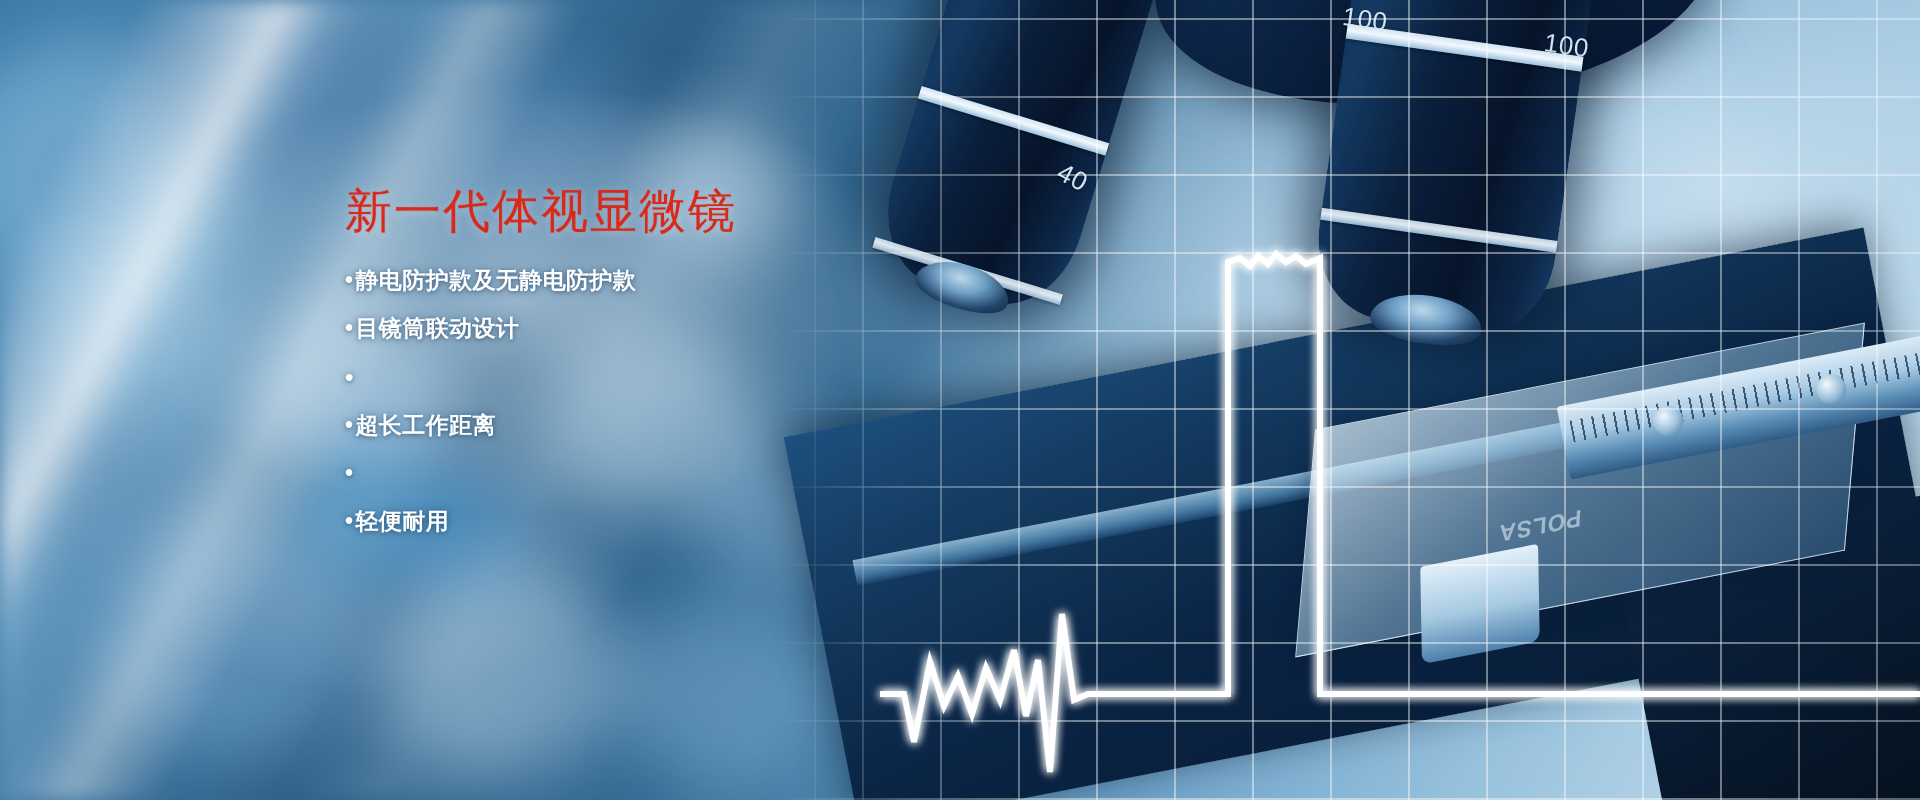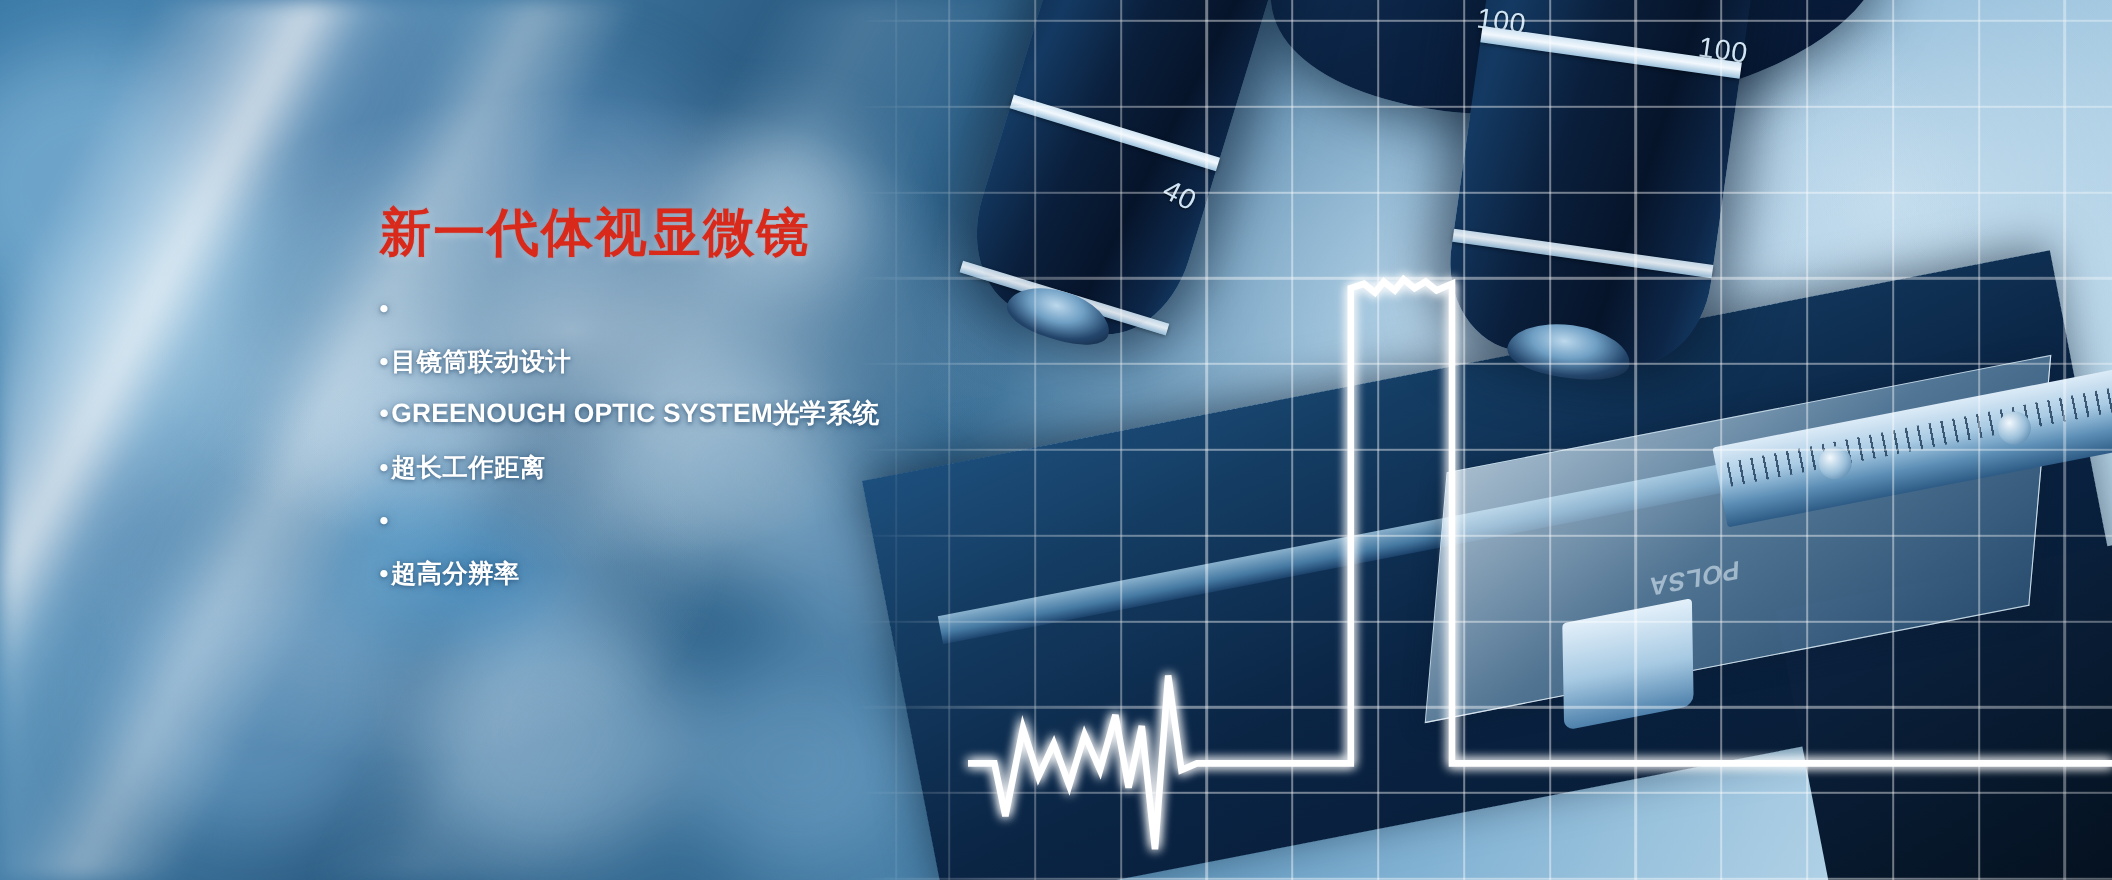--- a/index.html
+++ b/index.html
@@ -165,21 +165,21 @@
   }
 
   
   #trace { position:absolute; left:0; top:0; width:1920px; height:800px; }
 
   
   #copy { position:absolute; left:345px; top:186px; width:640px; }
 
   #headline {
     color:#d8291a;
-    font-size:47px; font-weight:700; line-height:1.06;
+    font-size:47px; font-weight:400; line-height:1.06;
     letter-spacing:2px;
     text-shadow:0 2px 8px rgba(255,255,255,.38), 0 0 2px rgba(160,22,12,.30);
     white-space:nowrap;
   }
 
   #bullets { margin-top:33px; list-style:none; }
   #bullets li {
     display:flex; align-items:baseline;
     color:#ffffff;
     font-size:23px; font-weight:700;
@@ -279,36 +279,36 @@
              L 1410,694
              L 1920,694"></path>
   </svg>
 
   <div id="copy">
     <h1 id="headline">新一代体视显微镜</h1>
 
     <ul id="bullets">
         <li>
           <span class="dot">•</span>
+          <span>静电防护款及无静电防护款</span>
         </li>
         <li>
           <span class="dot">•</span>
           <span>目镜筒联动设计</span>
         </li>
         <li class="is-latin">
           <span class="dot">•</span>
-          <span>GREENOUGH OPTIC SYSTEM光学系统</span>
         </li>
         <li>
           <span class="dot">•</span>
           <span>超长工作距离</span>
         </li>
         <li>
           <span class="dot">•</span>
         </li>
         <li>
           <span class="dot">•</span>
-          <span>超高分辨率</span>
+          <span>轻便耐用</span>
         </li>
       </ul>
   </div>
 
 </div>
 
 </body></html>

